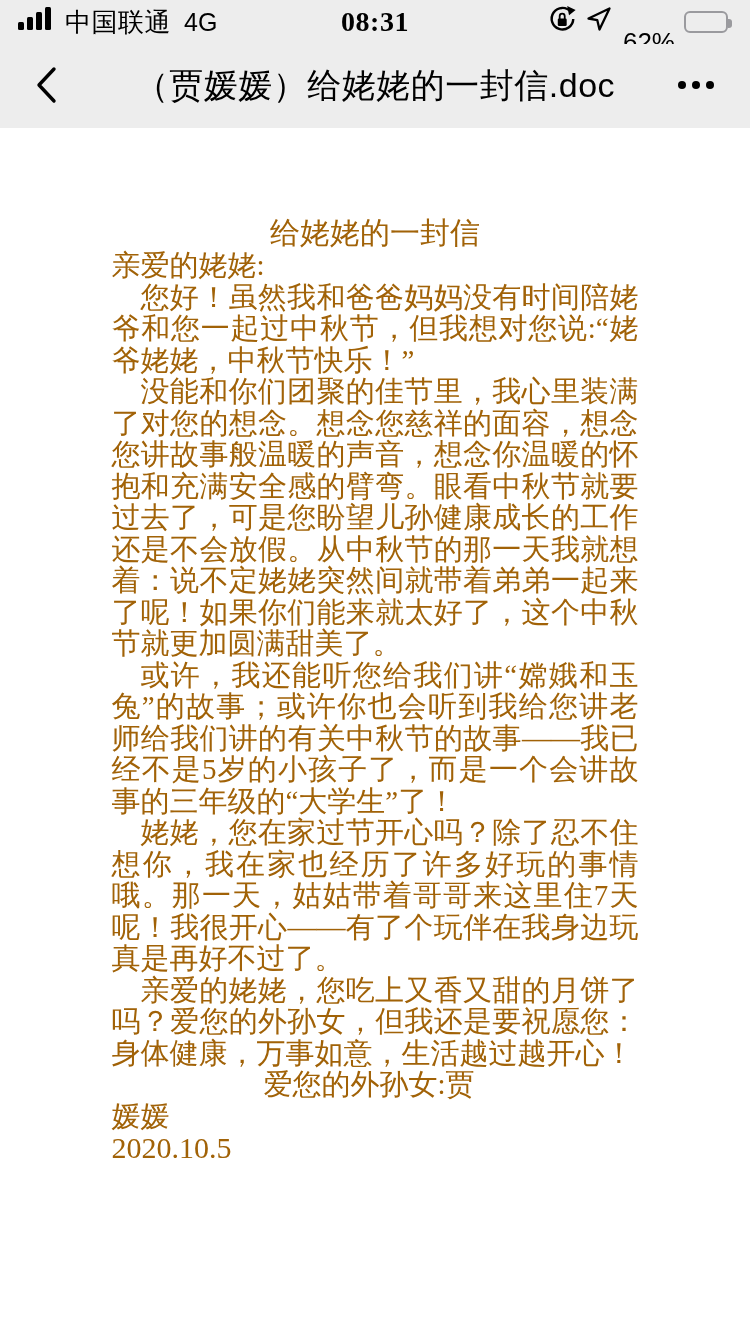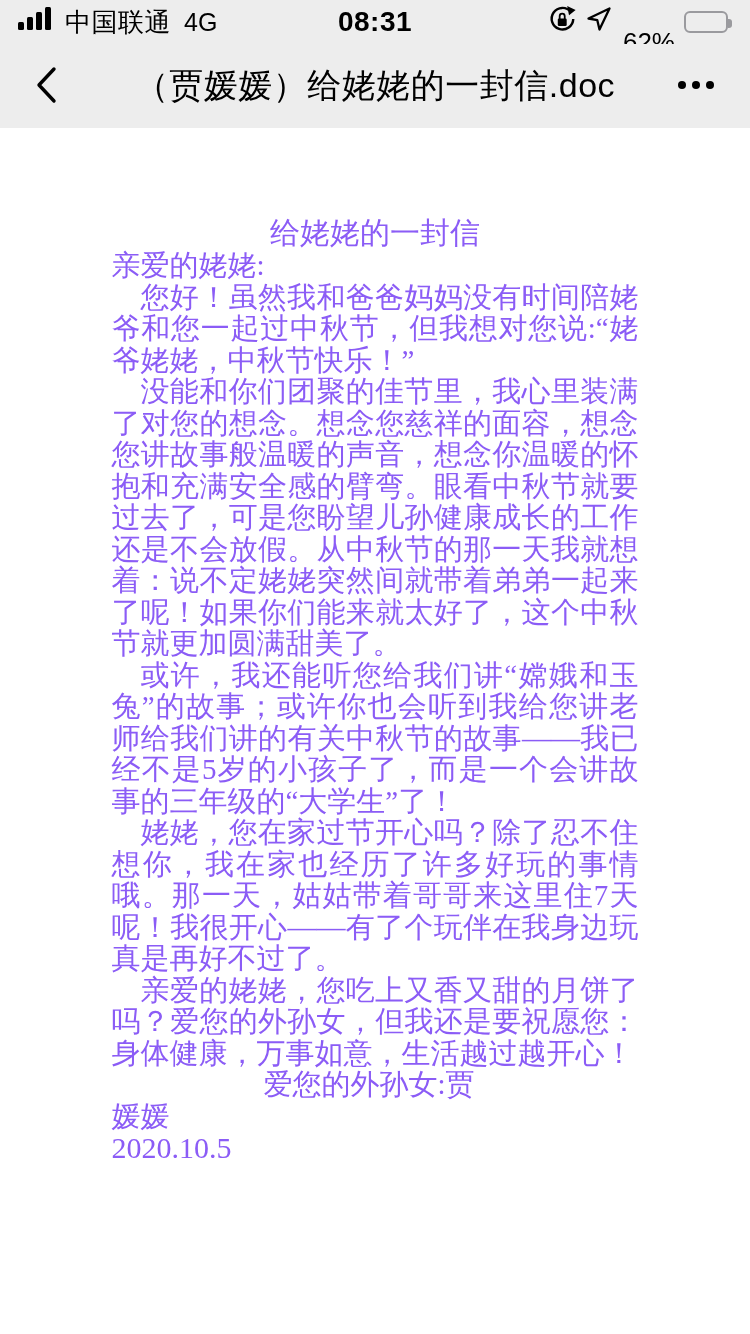--- a/index.html
+++ b/index.html
@@ -27,20 +27,21 @@
   .sb-left, .sb-right { display: flex; align-items: center; gap: 9px; }
   .sb-carrier { font-size: 26px; letter-spacing: 0.5px; }
   .sb-network { font-size: 25px; margin-left: 4px; }
   .sb-time {
     position: absolute;
     left: 50%;
     transform: translateX(-50%);
     font-size: 28px;
     font-weight: 700;
     letter-spacing: 0.5px;
+    font-family: Liberation Serif, serif;
   }
   .sb-percent { font-size: 26px; margin-left: 2px; margin-top: 41px; }
   .battery { position: relative; width: 44px; height: 22px;
     border: 2px solid #9a9a9e; border-radius: 6px; padding: 2px; }
   .battery-fill { height: 100%; background: #000; border-radius: 2px; }
   .battery-nub { position: absolute; right: -6px; top: 6px; width: 4px; height: 9px;
     background: #9a9a9e; border-radius: 0 3px 3px 0; }
   
   .nav-bar {
     position: relative;
@@ -71,21 +72,21 @@
     height: 1206px;
     overflow-y: auto;
     background: #ffffff;
   }
   .doc {
     width: 527px;
     margin: 88px auto 0 auto;
     font-family: "Liberation Serif", "DejaVu Serif", serif;
     font-size: 29px;
     line-height: 31.5px;
-    color: #8b5cf6;
+    color: #a16207;
   }
   .doc-title { text-align: center; font-size: 30px; font-weight: 400; line-height: 34px; }
   .salutation { text-align: left; }
   .para { text-align: justify; text-indent: 1em; }
   .sig-line-1 { text-align: center; padding-right: 12px; }
   .sig-line-2 { text-align: left; padding-right: 10px; }
   .doc-date { text-align: left; padding-right: 42px; font-size: 30px; }
 </style>
 </head>
 <body>

